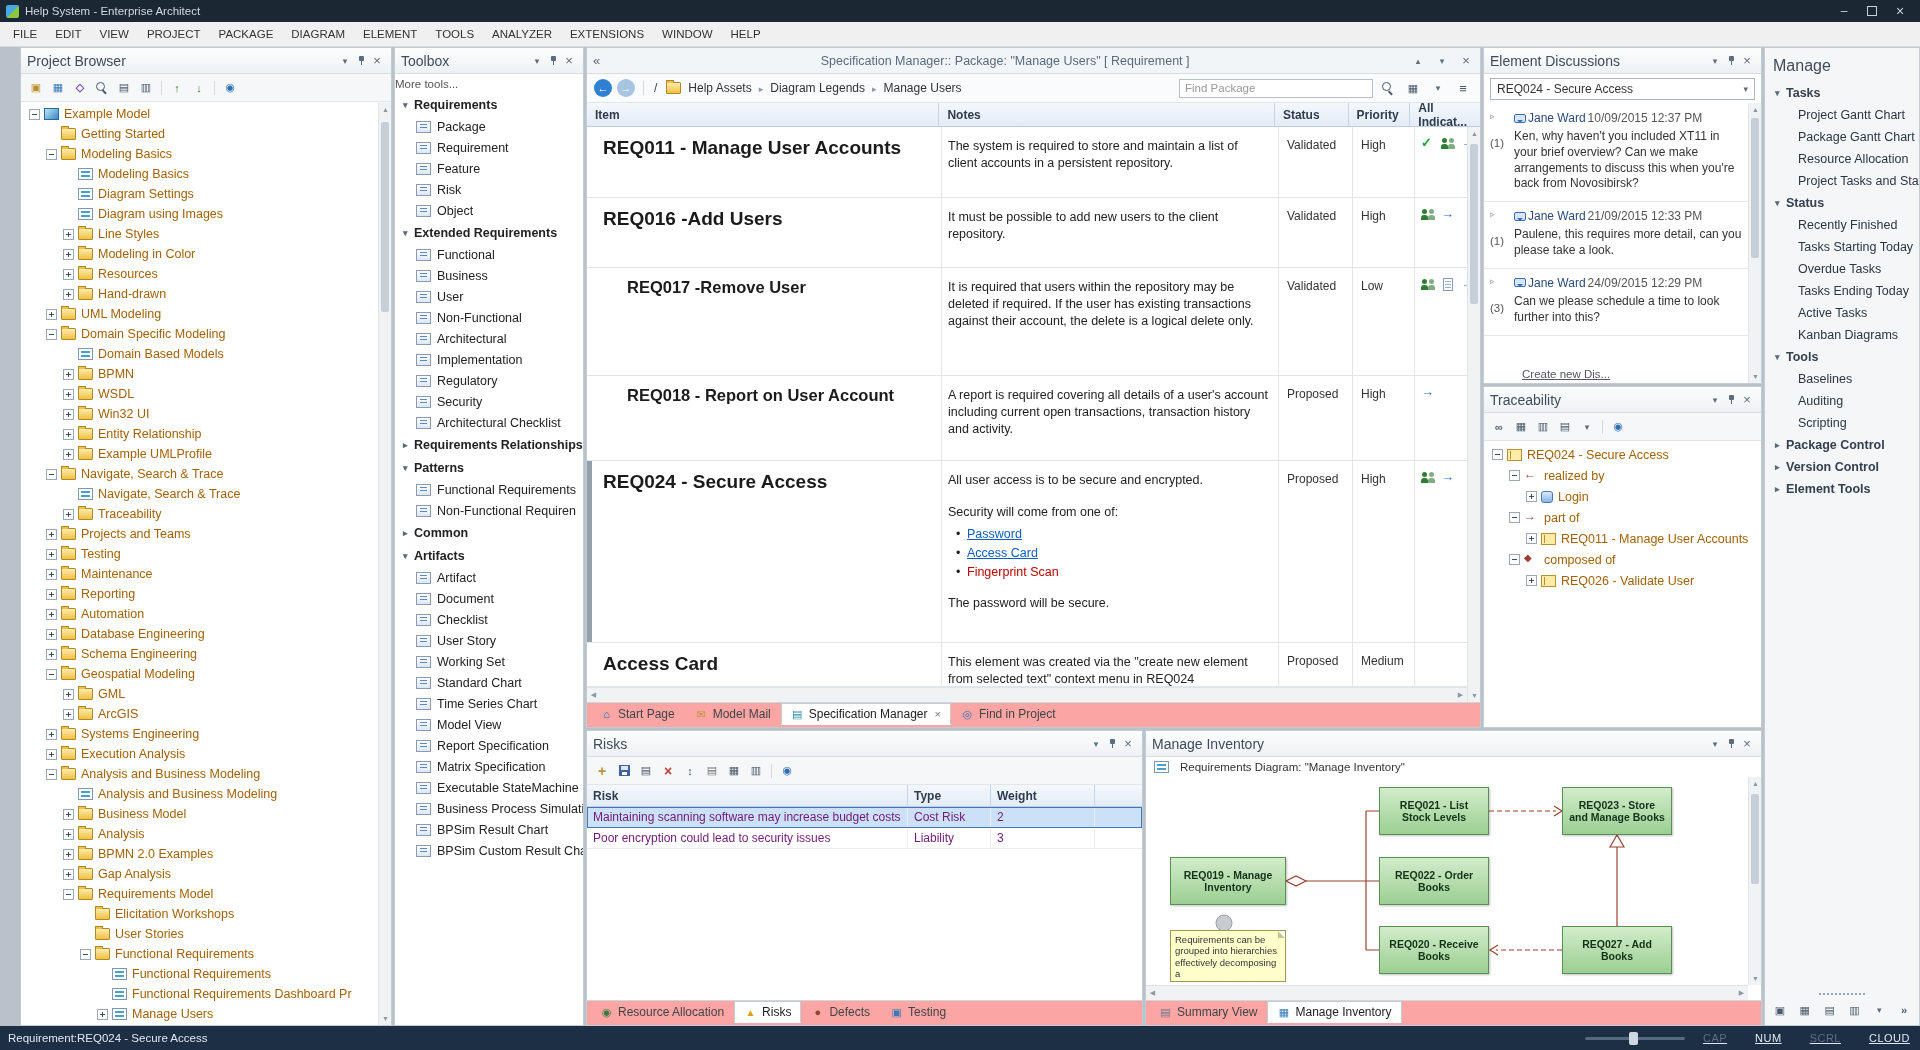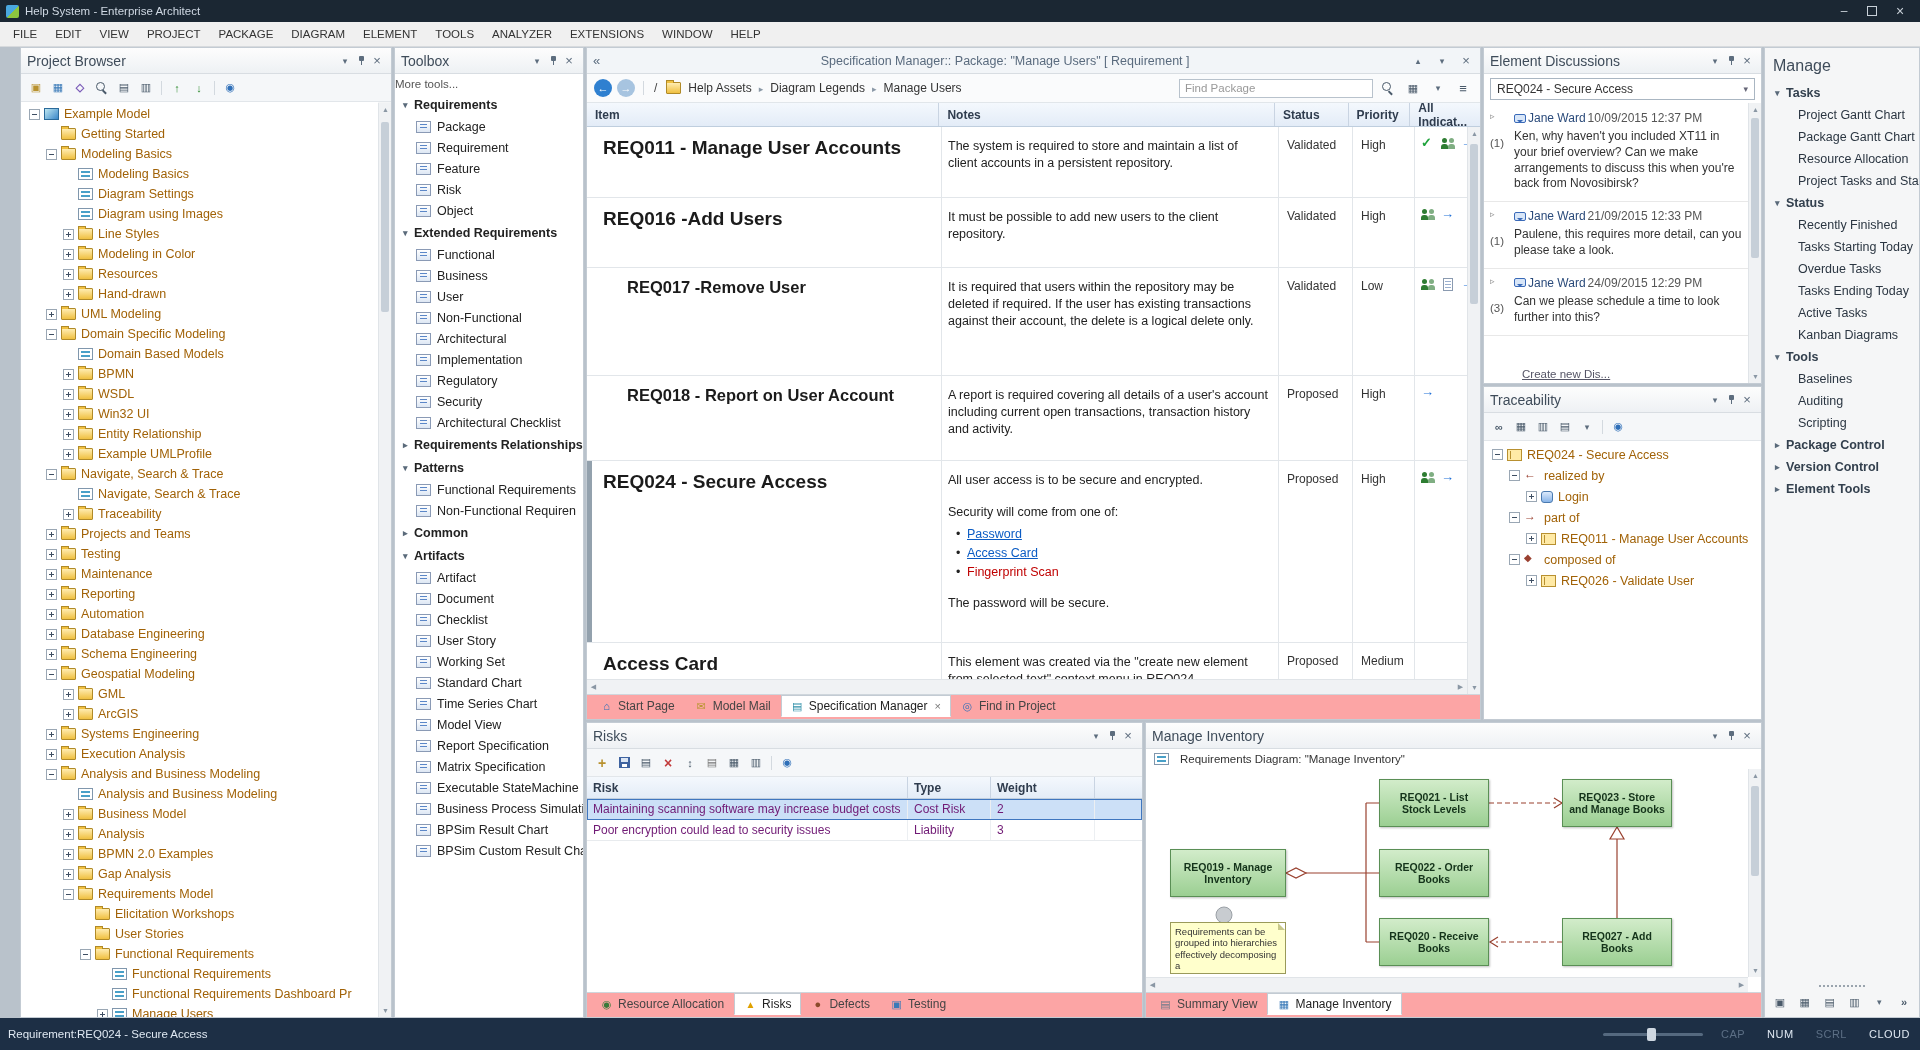--- a/index.html
+++ b/index.html
@@ -225,26 +225,26 @@
   .m-row.kitem{padding-left:33px;}
   .manage-footer{margin-top:auto;flex:none;padding:4px 6px 6px;}
   .dots{border-top:2px dotted #9aa4ae;width:46px;margin:0 auto 6px;}
   .mf-icons{display:flex;justify-content:space-between;align-items:center;}
   .mf-icons .tbtn{min-width:18px;height:18px;}
   .g-ws1::before{content:"▣";color:#4a5a6a;} .g-ws2::before{content:"▦";color:#4a5a6a;}
   .g-ws3::before{content:"▤";color:#4a5a6a;} .g-ws4::before{content:"▥";color:#4a5a6a;}
   .g-more::before{content:"»";color:#4a5a6a;font-weight:bold;}
 
   
-  .statusbar{height:32px;background:#1d2f45;color:#dfe8f2;display:flex;align-items:center;padding:0 10px 0 8px;font-size:11.5px;flex:none;}
+  .statusbar{height:24px;background:#1d2f45;color:#dfe8f2;display:flex;align-items:center;padding:0 10px 0 8px;font-size:11.5px;flex:none;}
   .statusbar .sleft{flex:1;white-space:nowrap;overflow:hidden;}
   .zoom{display:flex;align-items:center;gap:6px;margin-right:18px;}
   .zoom-track{width:100px;height:3px;background:#55697f;position:relative;border-radius:2px;}
   .zoom-thumb{position:absolute;left:44px;top:-5px;width:9px;height:13px;background:#cfd8e2;border-radius:2px;}
-  .flags{display:flex;gap:22px;}
+  .flags{display:flex;gap:28px;text-decoration:underline;}
   .flag{font-size:11px;letter-spacing:.5px;}
   .fon{color:#dfe8f2;} .foff{color:#5c6f85;}
 </style>
 </head>
 <body>
 
 <div class="app">
 
   <div class="titlebar">
     <span class="app-icon"></span>

